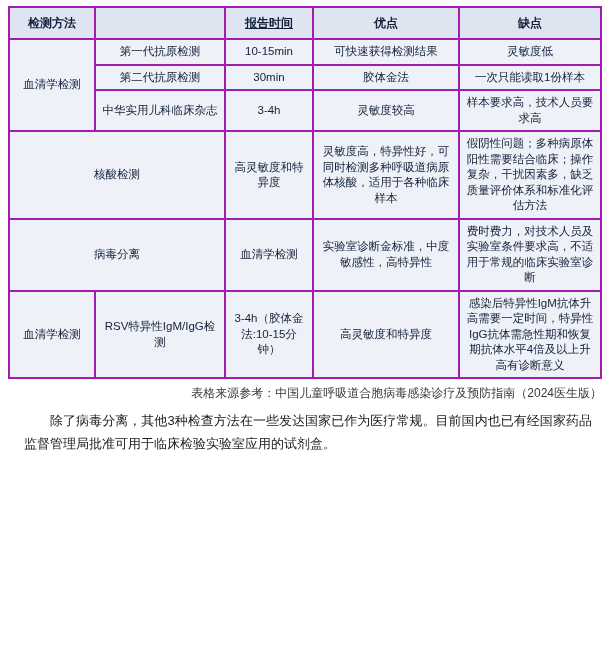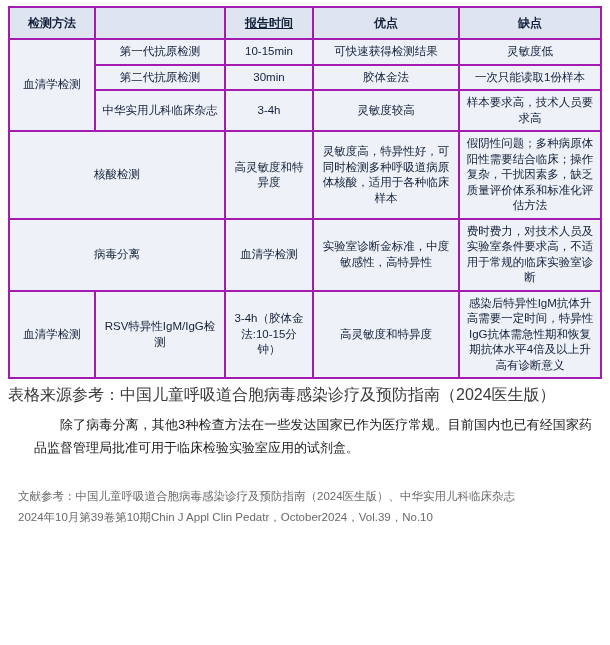--- a/index.html
+++ b/index.html
@@ -47,29 +47,29 @@
     font-weight: normal;
   }
   td.cat {
     font-weight: normal;
     font-size: 12px;
   }
   td.just {
     text-align: left;
   }
   .src-note {
-    text-align: left;
-    font-size: 16px;
+    text-align: right;
+    font-size: 12px;
     color: #3a3a3a;
     margin: 6px 0 2px 0;
   }
   p.body-par {
     font-size: 13px;
     line-height: 1.75;
-    margin: 8px 10px 0 26px;
+    margin: 8px 10px 0 16px;
     text-align: justify;
     text-indent: 2em;
     color: #1a1a1a;
   }
   p.summary {
     margin-top: 22px;
   }
   .footer {
     margin: 26px 10px 0 10px;
     font-size: 11.5px;
@@ -140,18 +140,14 @@
         <td class="just">感染后特异性IgM抗体升高需要一定时间，特异性IgG抗体需急性期和恢复期抗体水平4倍及以上升高有诊断意义</td>
       </tr>
     </tbody>
   </table>
 
   <div class="src-note">表格来源参考：中国儿童呼吸道合胞病毒感染诊疗及预防指南（2024医生版）</div>
 
   <p class="body-par">除了病毒分离，其他3种检查方法在一些发达国家已作为医疗常规。目前国内也已有经国家药品监督管理局批准可用于临床检验实验室应用的试剂盒。</p>
 
 
-  <div class="footer">
-    <div>文献参考：中国儿童呼吸道合胞病毒感染诊疗及预防指南（2024医生版）、中华实用儿科临床杂志</div>
-    <div>2024年10月第39卷第10期Chin J Appl Clin Pedatr，October2024，Vol.39，No.10</div>
-  </div>
 
 </div>
 
 </body></html>

